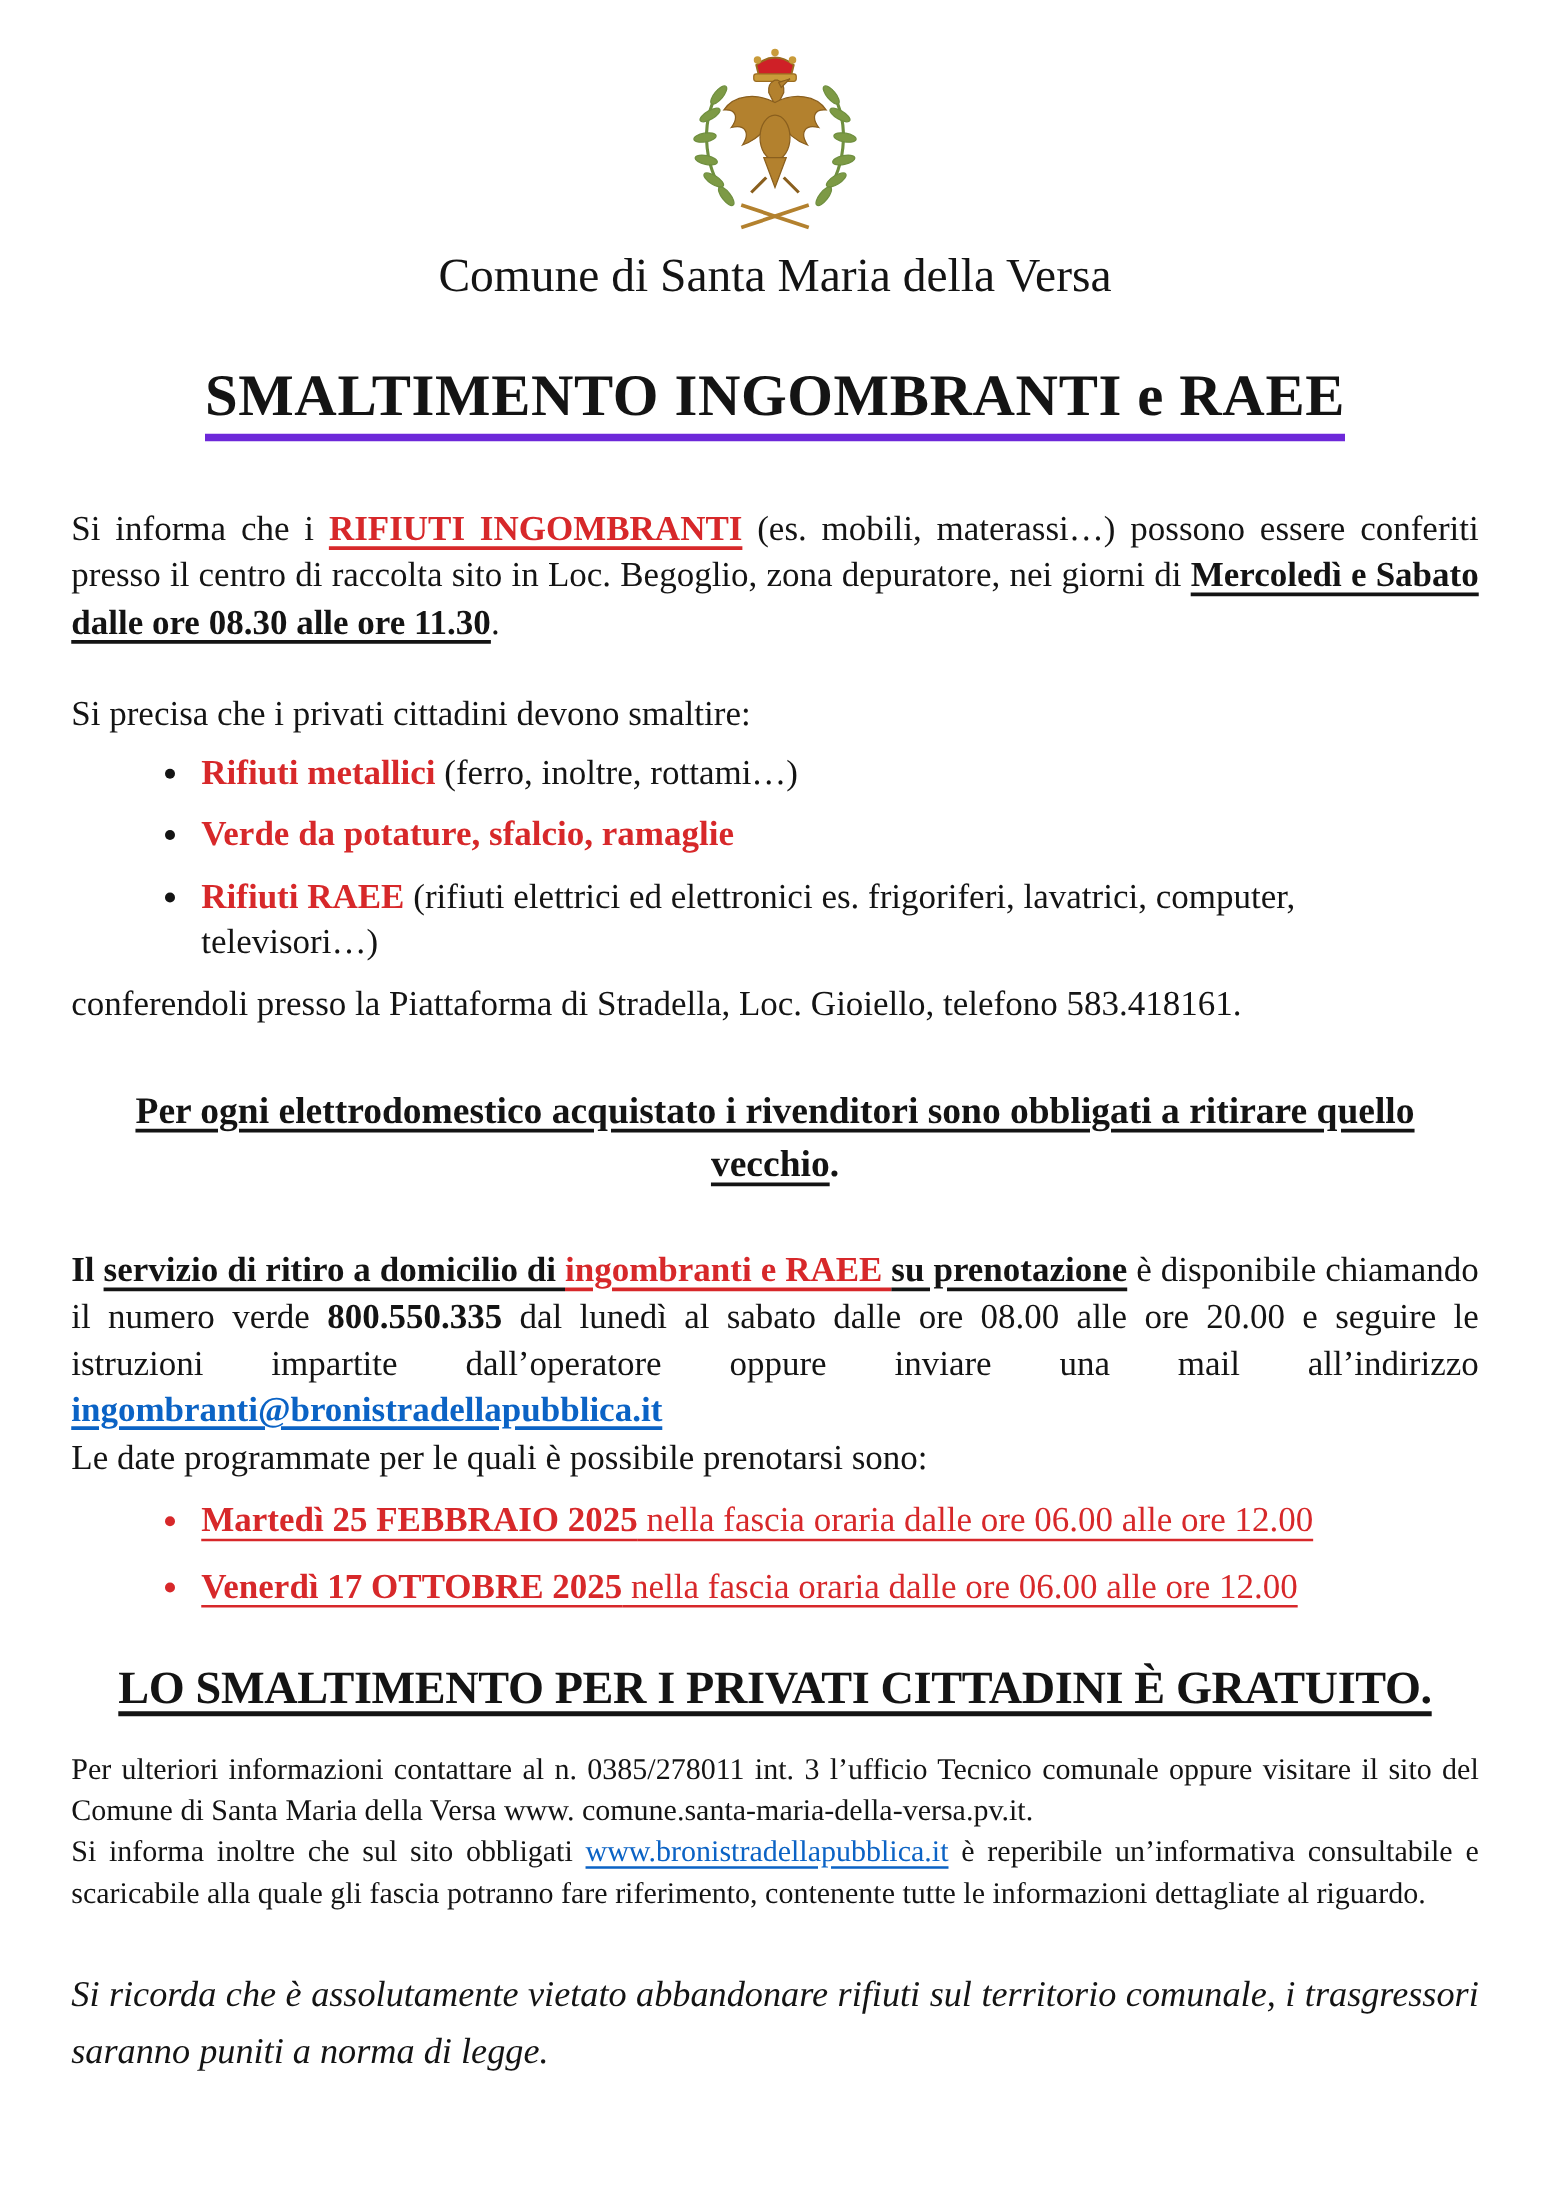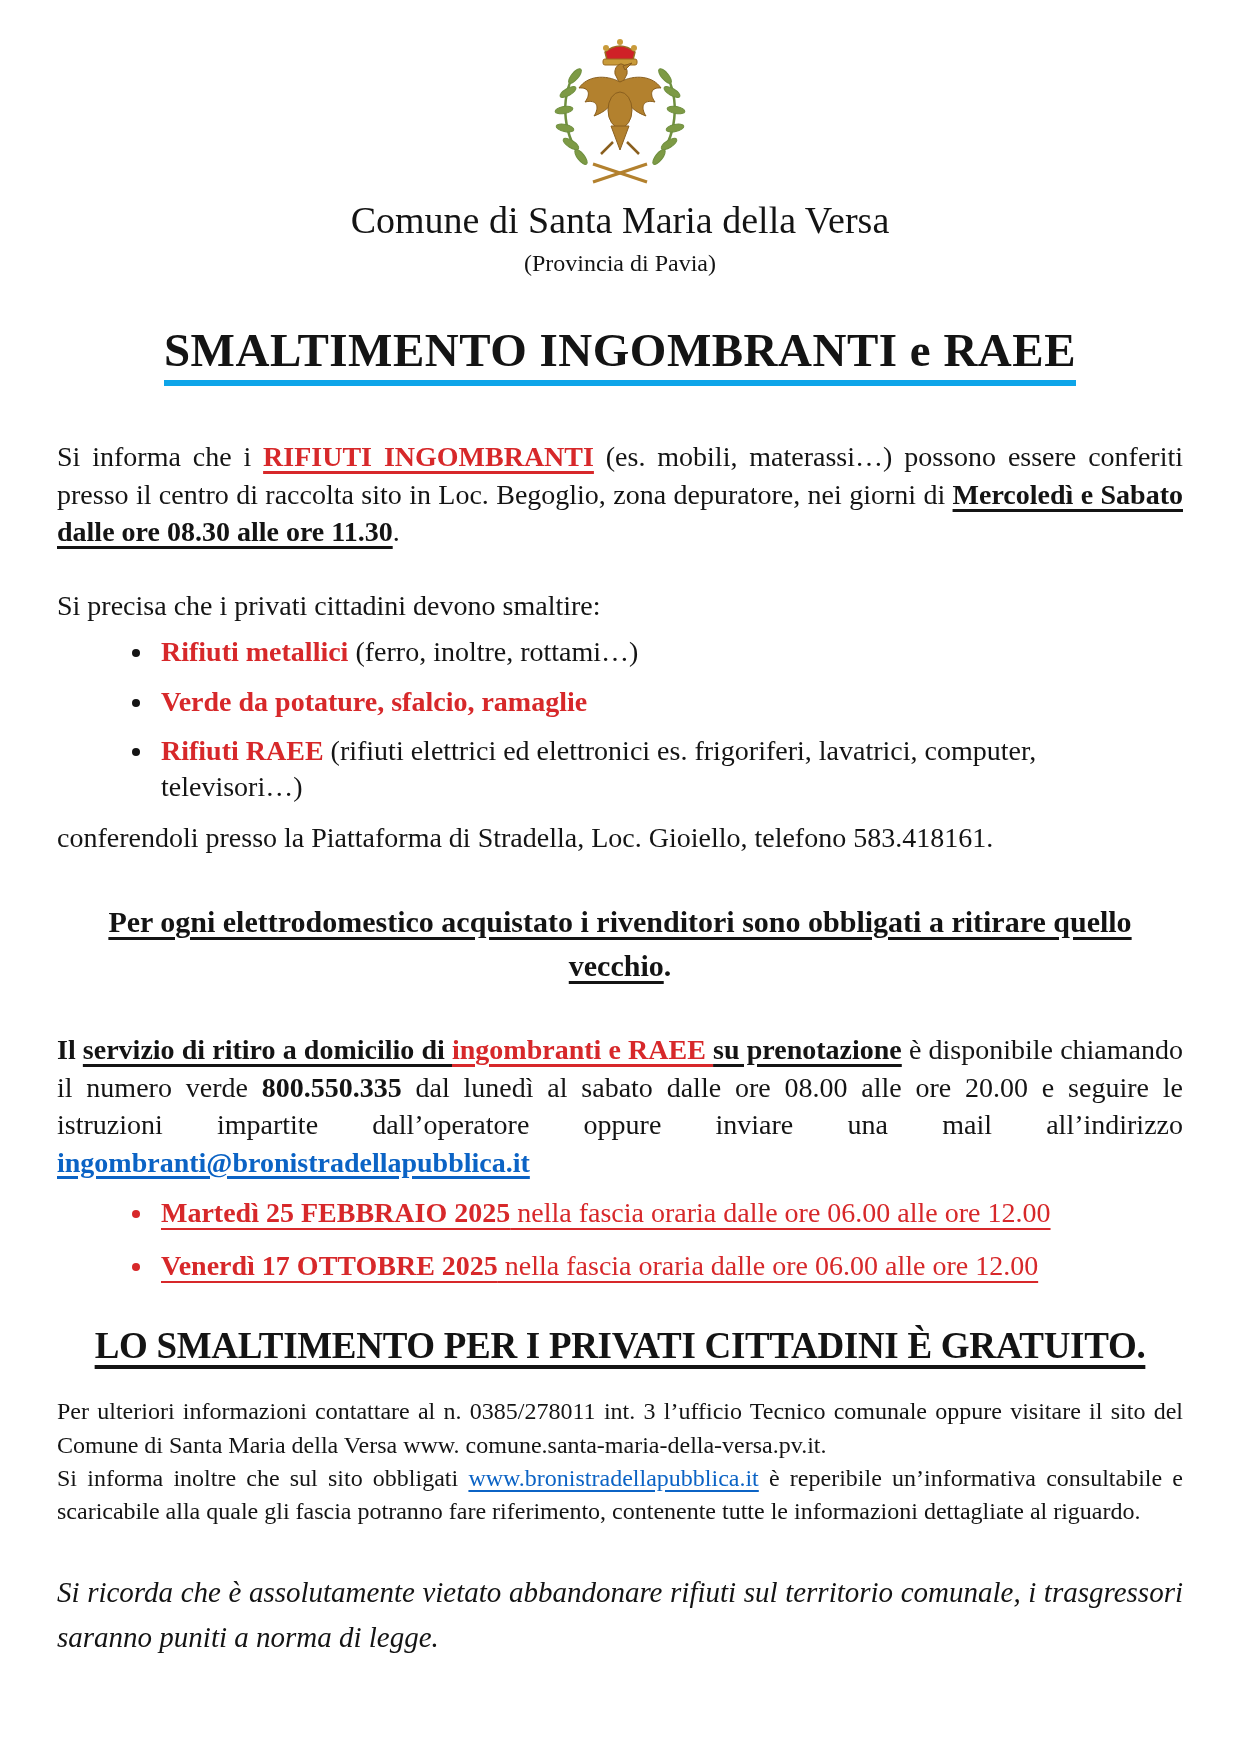--- a/index.html
+++ b/index.html
@@ -25,21 +25,21 @@
   .province  { text-align: center; font-size: 24px; line-height: 1.1; margin-top: 8px; }
 
   .doc-title { text-align: center; margin-top: 50px; }
   .title-row + .title-row { margin-top: 28px; }
   .title-line {
     display: inline-block;
     font-size: 47px;
     font-weight: 700;
     line-height: 1.04;
     letter-spacing: 0.5px;
-    border-bottom: 6px solid #0ea5e9;
+    border-bottom: 6px solid #6d28d9;
     padding-bottom: 5px;
   }
 
   .body-text { font-size: 28px; line-height: 1.34; text-align: justify; margin: 0; }
   .mt-intro { margin-top: 52px; }
   .mt-lead  { margin-top: 36px; }
   .tail     { margin-top: 2px; }
 
   ul.disposal-list { list-style: disc; margin: 10px 0 8px 0; padding-left: 98px; }
   ul.disposal-list li { font-size: 28px; line-height: 1.3; margin-bottom: 13px; padding-left: 6px; }
@@ -124,39 +124,39 @@
       </g>
 
       <g stroke="#b3812e" stroke-width="3" fill="none">
         <path d="M66,152 L120,134"></path>
         <path d="M120,152 L66,134"></path>
       </g>
     </svg>
   </div>
 
   <div class="muni-name">Comune di Santa Maria della Versa</div>
-  <div class="province">(Provincia di Pavia)</div>
 
   <div class="doc-title">
     <div class="title-row"><span class="title-line">SMALTIMENTO INGOMBRANTI e RAEE</span></div>
   </div>
 
   <p class="body-text mt-intro"><span>Si informa che i </span><span class="red-bu">RIFIUTI INGOMBRANTI</span><span class="i"> (es. mobili, materassi…)</span><span> possono essere conferiti presso il centro di raccolta sito in Loc. Begoglio, zona depuratore, nei giorni di </span><span class="bu">Mercoledì e Sabato dalle ore 08.30 alle ore 11.30</span><span>.</span></p>
 
   <p class="body-text mt-lead">Si precisa che i privati cittadini devono smaltire:</p>
   <ul class="disposal-list">
     <li><span class="red-b">Rifiuti metallici</span><span class="i"> (ferro, inoltre, rottami…)</span></li>
     <li><span class="red-b">Verde da potature, sfalcio, ramaglie</span><span class="i"></span></li>
     <li><span class="red-b">Rifiuti RAEE</span><span class="i"> (rifiuti elettrici ed elettronici es. frigoriferi, lavatrici, computer, televisori…)</span></li>
   </ul>
   <p class="body-text tail">conferendoli presso la Piattaforma di Stradella, Loc. Gioiello, telefono 583.418161.</p>
 
   <p class="retailer"><span class="u" style="text-decoration-thickness:3px;">Per ogni elettrodomestico acquistato i rivenditori sono obbligati a ritirare quello vecchio</span><span>.</span></p>
 
   <p class="body-text pickup"><span class="b">Il </span><span class="bu">servizio di ritiro a domicilio di </span><span class="red-bu">ingombranti e RAEE </span><span class="bu">su prenotazione</span><span> è disponibile chiamando il numero verde </span><span class="b">800.550.335</span><span> dal lunedì al sabato dalle ore 08.00 alle ore 20.00 e seguire le istruzioni impartite dall’operatore oppure inviare una mail all’indirizzo </span><a class="link-b" href="#">ingombranti@bronistradellapubblica.it</a></p>
+  <p class="body-text no-gap">Le date programmate per le quali è possibile prenotarsi sono:</p>
   <ul class="dates-list">
     <li><span class="b">Martedì 25 FEBBRAIO 2025</span><span> nella fascia oraria dalle ore 06.00 alle ore 12.00</span></li>
     <li><span class="b">Venerdì 17 OTTOBRE 2025</span><span> nella fascia oraria dalle ore 06.00 alle ore 12.00</span></li>
   </ul>
 
   <p class="free-notice"><span class="free-inner">LO SMALTIMENTO PER I PRIVATI CITTADINI È GRATUITO.</span></p>
 
   <div class="small-text">
     <div>Per ulteriori informazioni contattare al n. 0385/278011 int. 3 l’ufficio Tecnico comunale oppure visitare il sito del Comune di Santa Maria della Versa www. comune.santa-maria-della-versa.pv.it.</div>
     <div><span>Si informa inoltre che sul sito obbligati </span><a class="link" href="#">www.bronistradellapubblica.it</a><span> è reperibile un’informativa consultabile e scaricabile alla quale gli fascia potranno fare riferimento, contenente tutte le informazioni dettagliate al riguardo.</span></div>

